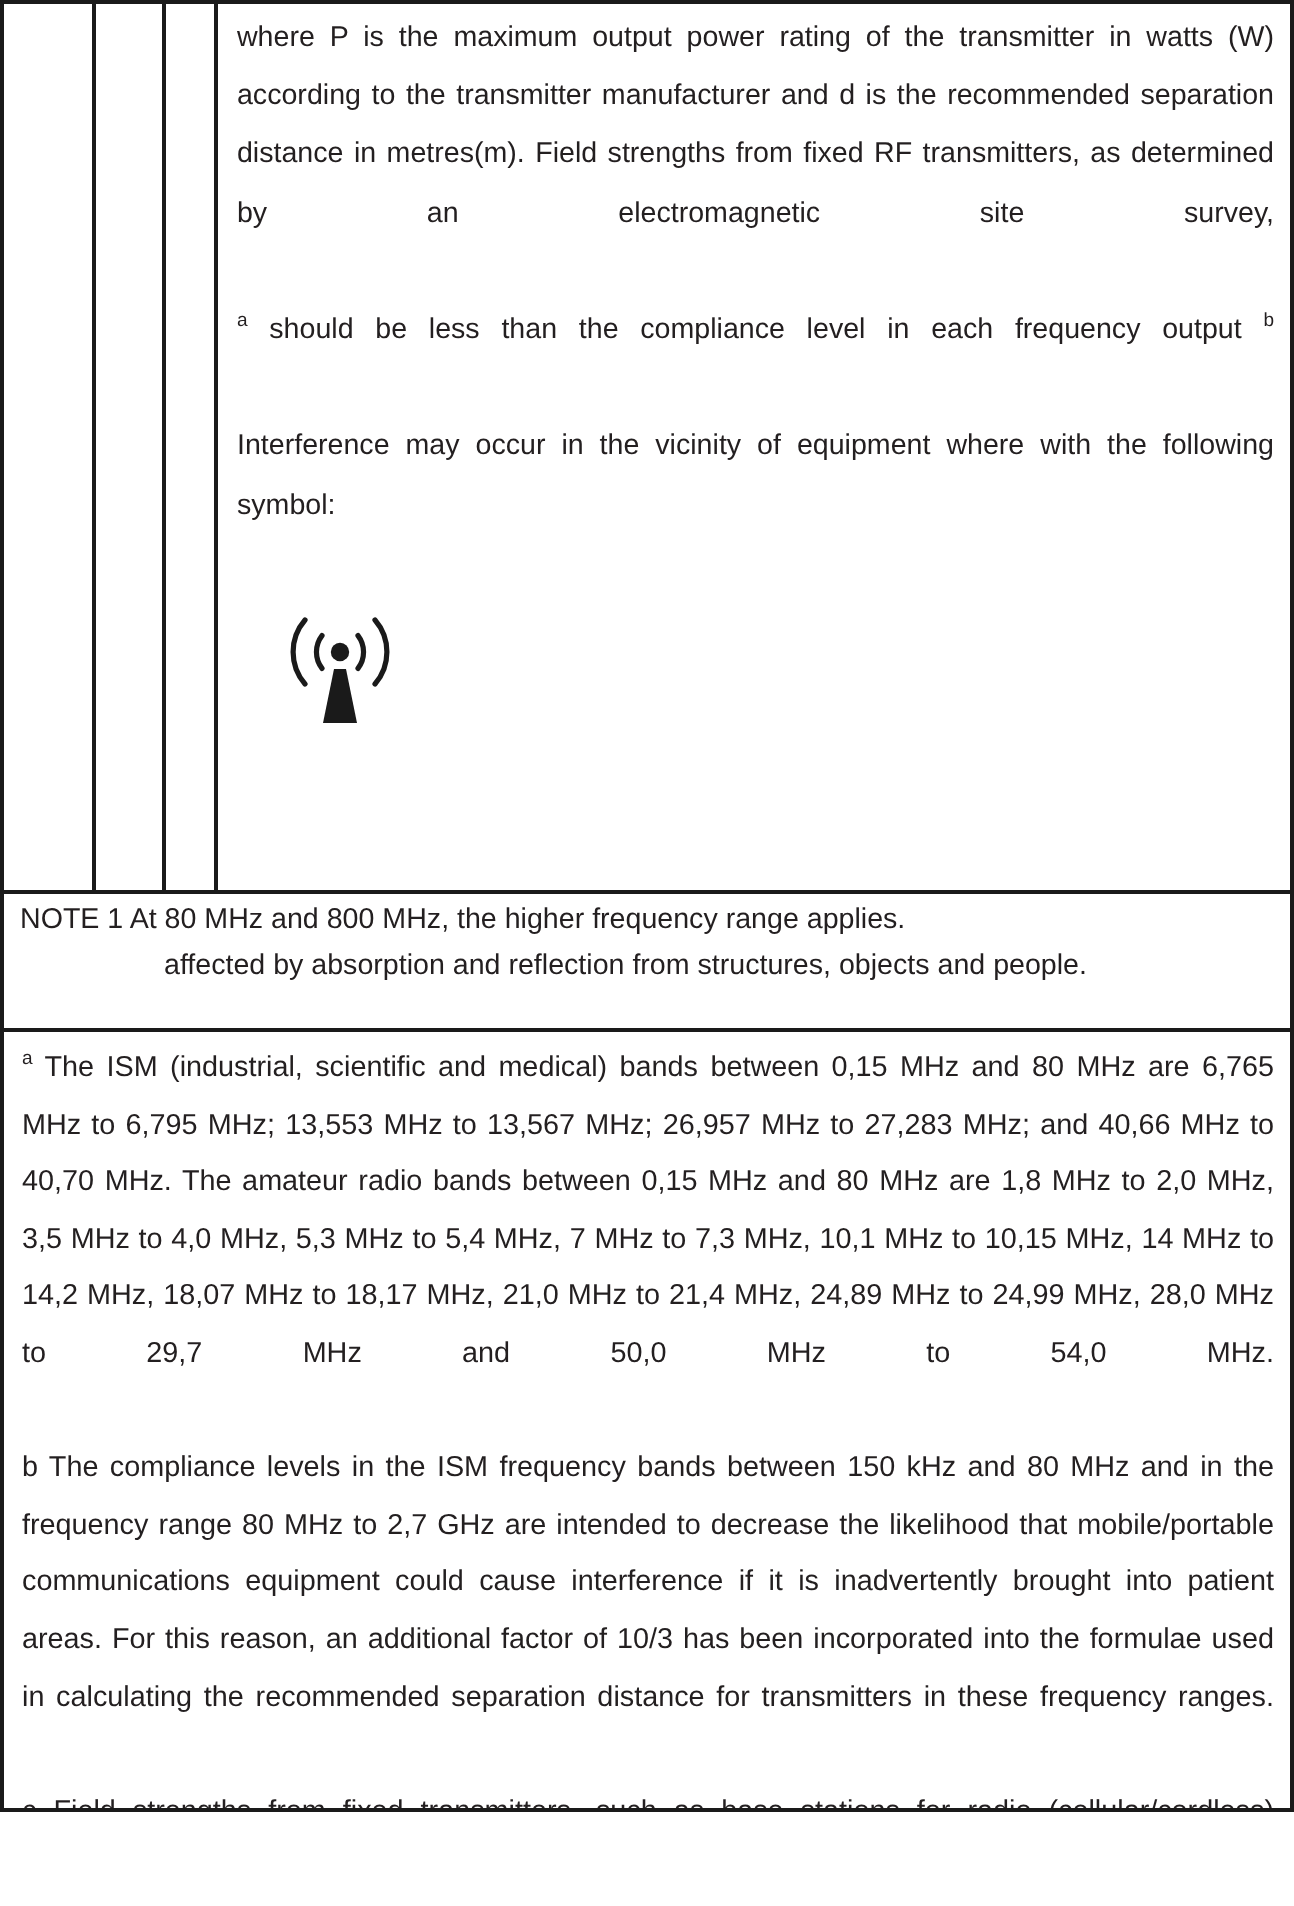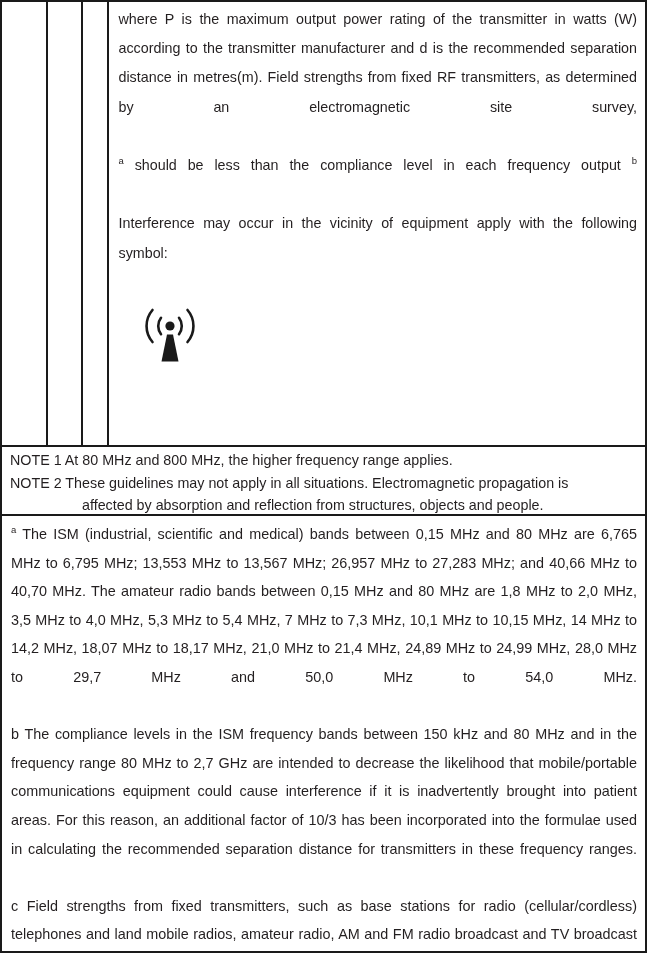--- a/index.html
+++ b/index.html
@@ -96,21 +96,21 @@
     color: #231f20;
   }
   .note-line.indent { padding-left: 72px; }
 
   
   .foot-row {
     position: absolute;
     left: 0;
     top: 516px;
     width: 647px;
-    height: 437px;
+    height: 390px;
     box-sizing: border-box;
     border: 2px solid #1a1a1a;
     border-top: none;
     padding: 4px 8px 0 9px;
     overflow: hidden;
   }
   .foot-p {
     font-size: 14.4px;
     line-height: 28.6px;
     text-align: justify;
@@ -138,21 +138,21 @@
 
     <div class="cell col3"></div>
 
     <div class="cell col4">
       <div class="guidance-text">
 
         <p class="flow">where P is the maximum output power rating of the transmitter in watts (W) according to the transmitter manufacturer and d is the recommended separation distance in metres(m). Field strengths from fixed RF transmitters, as determined by an electromagnetic site survey,</p>
 
         <p class="flow"><sup class="fn">a</sup><span> should be less than the compliance level in each frequency output </span><sup class="fn">b</sup></p>
 
-        <p class="flow">Interference may occur in the vicinity of equipment apply with the following symbol:</p>
+        <p class="flow">Interference may occur in the vicinity of equipment where with the following symbol:</p>
 
         <div class="rf-symbol-wrap">
           <svg width="72" height="64" viewBox="0 0 72 64">
 
             <circle cx="36" cy="22" r="4.6" fill="#1a1a1a"></circle>
 
             <path d="M33.0 30.5 L39.0 30.5 L44.5 57.5 L27.5 57.5 Z" fill="#1a1a1a"></path>
 
             <path d="M27.0 13.8 A 13.5 13.5 0 0 0 27.0 30.2" fill="none" stroke="#1a1a1a" stroke-width="2.6" stroke-linecap="round"></path>
             <path d="M45.0 13.8 A 13.5 13.5 0 0 1 45.0 30.2" fill="none" stroke="#1a1a1a" stroke-width="2.6" stroke-linecap="round"></path>
@@ -161,21 +161,20 @@
             <path d="M53.5 6.0 A 24.5 24.5 0 0 1 53.5 38.0" fill="none" stroke="#1a1a1a" stroke-width="2.6" stroke-linecap="round"></path>
           </svg>
         </div>
 
       </div>
     </div>
   </div>
 
   <div class="note-row">
     <div class="note-line">NOTE 1 At 80 MHz and 800 MHz, the higher frequency range applies.</div>
-    <div class="note-line">NOTE 2 These guidelines may not apply in all situations. Electromagnetic propagation is</div>
     <div class="note-line indent">affected by absorption and reflection from structures, objects and people.</div>
   </div>
 
   <div class="foot-row">
 
     <p class="foot-p jflow"><sup class="fn">a</sup><span> The ISM (industrial, scientific and medical) bands between 0,15 MHz and 80 MHz are 6,765 MHz to 6,795 MHz; 13,553 MHz to 13,567 MHz; 26,957 MHz to 27,283 MHz; and 40,66 MHz to 40,70 MHz. The amateur radio bands between 0,15 MHz and 80 MHz are 1,8 MHz to 2,0 MHz, 3,5 MHz to 4,0 MHz, 5,3 MHz to 5,4 MHz, 7 MHz to 7,3 MHz, 10,1 MHz to 10,15 MHz, 14 MHz to 14,2 MHz, 18,07 MHz to 18,17 MHz, 21,0 MHz to 21,4 MHz, 24,89 MHz to 24,99 MHz, 28,0 MHz to 29,7 MHz and 50,0 MHz to 54,0 MHz.</span></p>
 
     <p class="foot-p jflow">b The compliance levels in the ISM frequency bands between 150 kHz and 80 MHz and in the frequency range 80 MHz to 2,7 GHz are intended to decrease the likelihood that mobile/portable communications equipment could cause interference if it is inadvertently brought into patient areas. For this reason, an additional factor of 10/3 has been incorporated into the formulae used in calculating the recommended separation distance for transmitters in these frequency ranges.</p>
 
     <p class="foot-p jflow last">c Field strengths from fixed transmitters, such as base stations for radio (cellular/cordless) telephones and land mobile radios, amateur radio, AM and FM radio broadcast and TV broadcast cannot be predicted theoretically with accuracy. To assess the electromagnetic environment due to fixed RF transmitters, an electromagnetic site survey should be considered. If the measured field strength in the location in whichThe model ECG recorder is used exceeds the applicable RF compliance level above, The</p>

